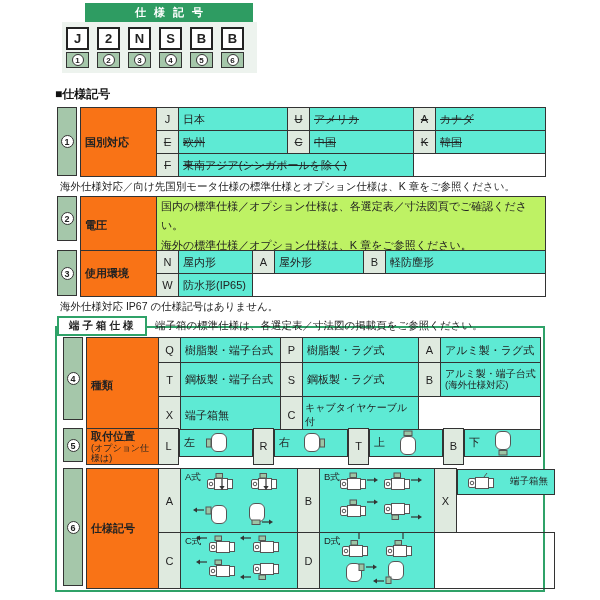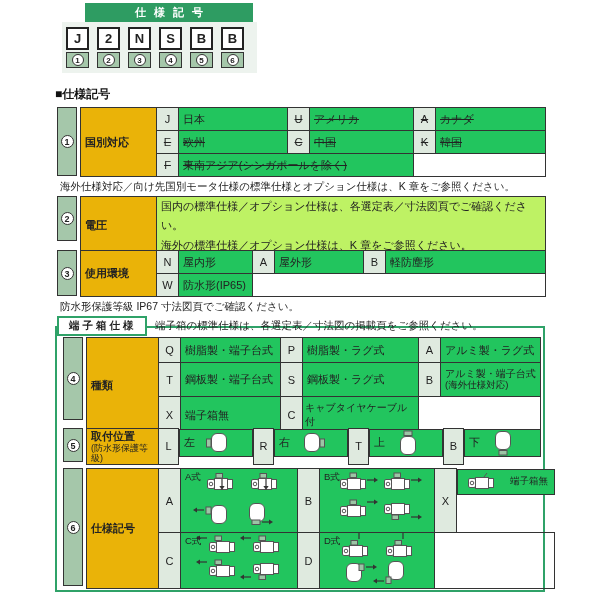--- a/index.html
+++ b/index.html
@@ -27,23 +27,23 @@
   .note { font-size:10.5px; color:#222; }
 
   
   .rowblock { display:flex; align-items:flex-start; }
   .numcol { width:20px; background:#A5C7AA; border:1px solid #333;
     display:flex; align-items:center; justify-content:center; margin-right:3px; flex:none; }
   .numcol .cnum { width:13px; height:13px; font-size:9px; line-height:12px; }
 
   table.spec { border-collapse:collapse; table-layout:fixed; }
   table.spec td { border:1px solid #333; font-size:11px; padding:0 4px; overflow:hidden; }
-  td.lbl { background:#eab308; font-weight:bold; padding-left:7px; }
+  td.lbl { background:#f97316; font-weight:bold; padding-left:7px; }
   td.code { background:#DFEADF; text-align:center; padding:0; }
-  td.desc { background:#22c55e; }
+  td.desc { background:#5eead4; }
   td.x-empty { border:none; background:transparent; }
   .strike { text-decoration:line-through; }
   .sub { font-size:9px; font-weight:normal; display:block; line-height:1.1; }
   .small2 { font-size:9.5px; display:block; line-height:1.15; }
   td.vcell { background:#bef264; font-size:10.5px; line-height:1.75; padding-left:8px; }
 
   
   .tb-border { left:55px; top:326px; width:490px; height:266px; border:2px solid #2FA268; }
   .tb-label { left:57px; top:316px; background:#fff; border:2px solid #2FA268;
     font-size:10.5px; font-weight:bold; letter-spacing:3px; padding:1px 8px 1px 10px; z-index:2; }
@@ -201,21 +201,21 @@
       <td class="desc">軽防塵形</td>
     </tr>
     <tr style="height:23px">
       <td class="code">W</td>
       <td class="desc">防水形(IP65)</td>
       <td class="x-empty" colspan="4"></td>
     </tr>
   </tbody>
     </table>
 </div>
-<div class="abs note" style="left:60px; top:300px;">防水形保護等級 IP67 寸法図頁でご確認ください。</div>
+<div class="abs note" style="left:60px; top:300px;">海外仕様対応 IP67 の仕様記号はありません。</div>
 
 <div class="abs tb-border"></div>
 <div class="abs tb-label">端子箱仕様</div>
 <div class="abs note tb-note">端子箱の標準仕様は、各選定表／寸法図の掲載頁をご参照ください。</div>
 
 <div class="abs rowblock" style="left:63px; top:337px;">
   <div class="numcol" style="height:83px">
       <span class="cnum">4</span>
     </div>
   <table class="spec">
@@ -273,21 +273,21 @@
         <col style="width:75px">
         <col style="width:20px">
         <col style="width:75px">
         <col style="width:20px">
         <col style="width:77px">
       </colgroup>
     <tbody>
         <tr style="height:34px">
       <td class="lbl">
         <span>取付位置</span>
-        <span class="sub">(防水形保護等級)</span>
+        <span class="sub">(オプション仕様は)</span>
       </td>
       <td class="code">L</td>
       <td class="desc mount-cell">
         <span>左</span>
         <svg width="26" height="26">
           <use href="#emv" xlink:href="#emv" x="6" y="3"></use>
               <rect class="tb" x="1.5" y="9" width="4.5" height="8"></rect>
         </svg>
       </td>
       <td class="code">R</td>

